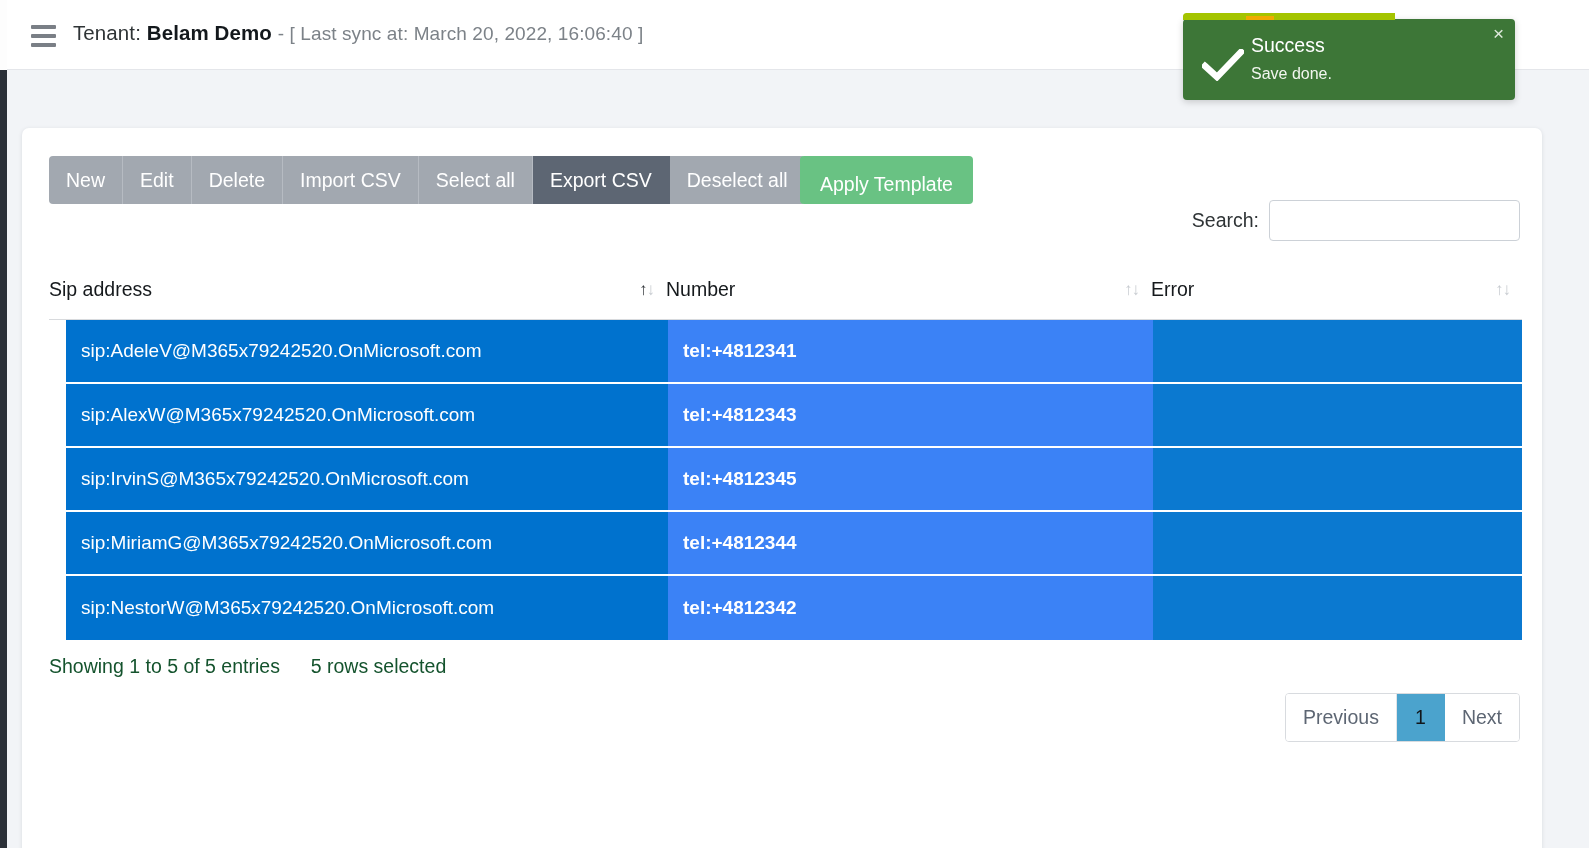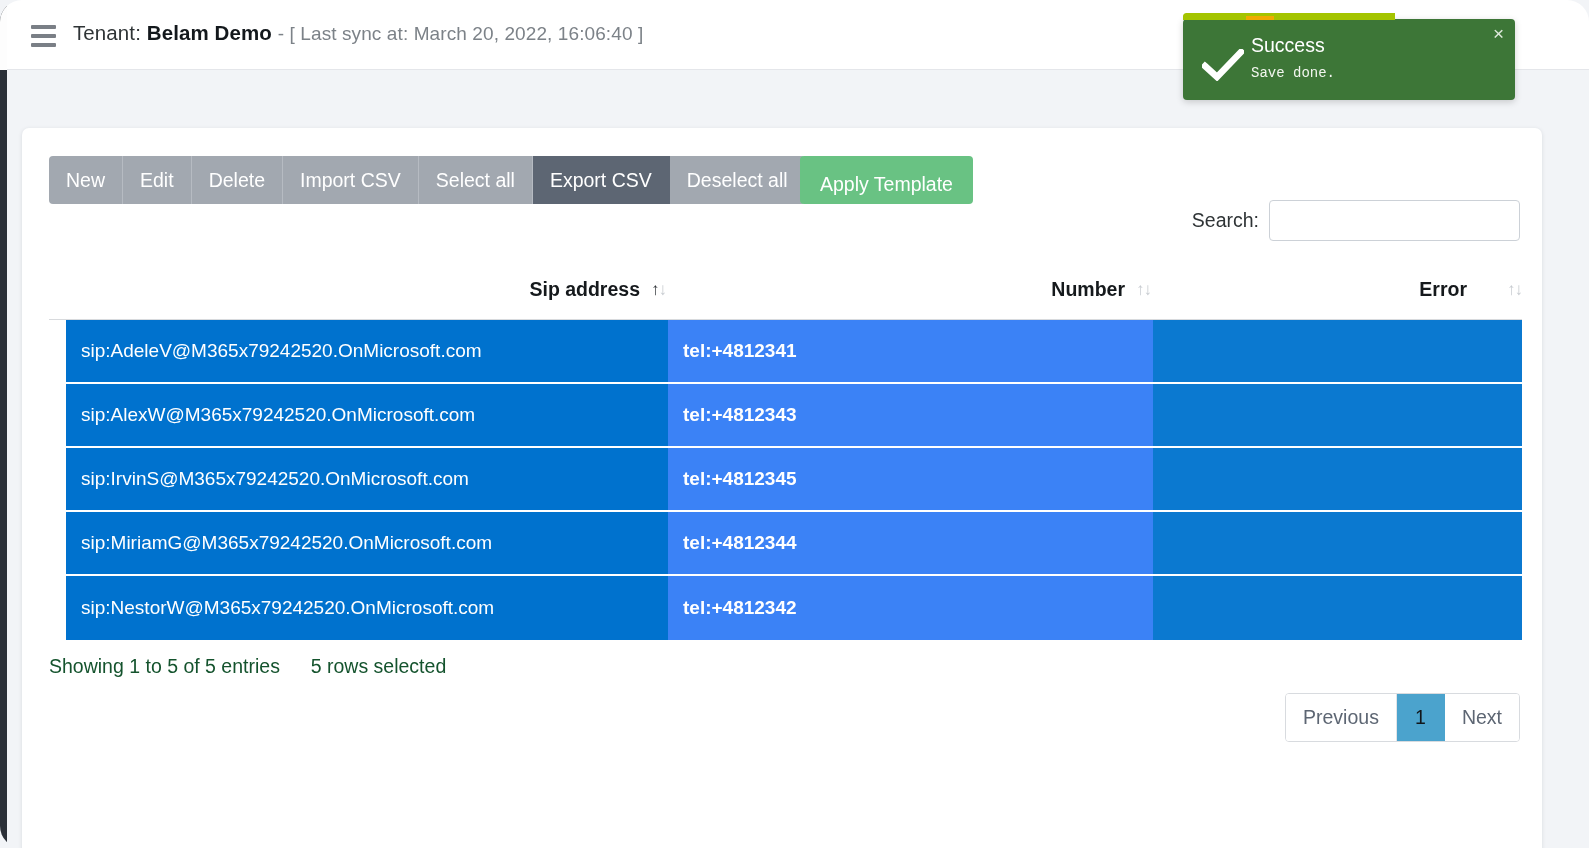--- a/index.html
+++ b/index.html
@@ -12,21 +12,20 @@
     font-family: "Liberation Sans", sans-serif;
     -webkit-font-smoothing: antialiased;
   }
 
   #app {
     position: relative;
     width: 1589px;
     height: 848px;
     background: #f2f4f7;
     overflow: hidden;
-    border-radius: 22px;
   }
 
   
   .left-rail {
     position: absolute;
     left: 0; top: 0;
     width: 7px; height: 848px;
     background: #2b3038;
     z-index: 5;
   }
@@ -123,23 +122,22 @@
   .toast-title {
     position: absolute;
     left: 68px; top: 15px;
     font-size: 19.5px;
     color: #ffffff;
     font-weight: normal;
   }
   .toast-msg {
     position: absolute;
     left: 68px; top: 46px;
-    font-size: 14px;
+    font-size: 16px;
     color: #f2f6ef;
-    font-family: Liberation Mono, monospace;
   }
   .toast-close {
     position: absolute;
     right: 11px; top: 5px;
     font-size: 19px;
     color: #dfe9dc;
     cursor: pointer;
     line-height: 1;
     font-family: "Liberation Sans", sans-serif;
   }
@@ -231,24 +229,25 @@
   }
   .thead {
     display: flex;
     height: 60px;
     align-items: center;
     border-bottom: 1px solid #d8dadd;
   }
   .th {
     display: flex;
     align-items: center;
-    justify-content: flex-end;
-    font-size: 19.5px;
-    font-weight: bold;
+    justify-content: space-between;
+    font-size: 19.5px;
+    font-weight: normal;
     color: #15191c;
+    padding-right: 12px;
   }
   .th-sip { width: 617px; }
   .th-num { width: 485px; }
   .th-err { flex: 1; gap: 29px; }
   .sort-icon {
     display: inline-block;
     width: 26px;
     text-align: right;
     font-size: 17px;
     line-height: 1;

